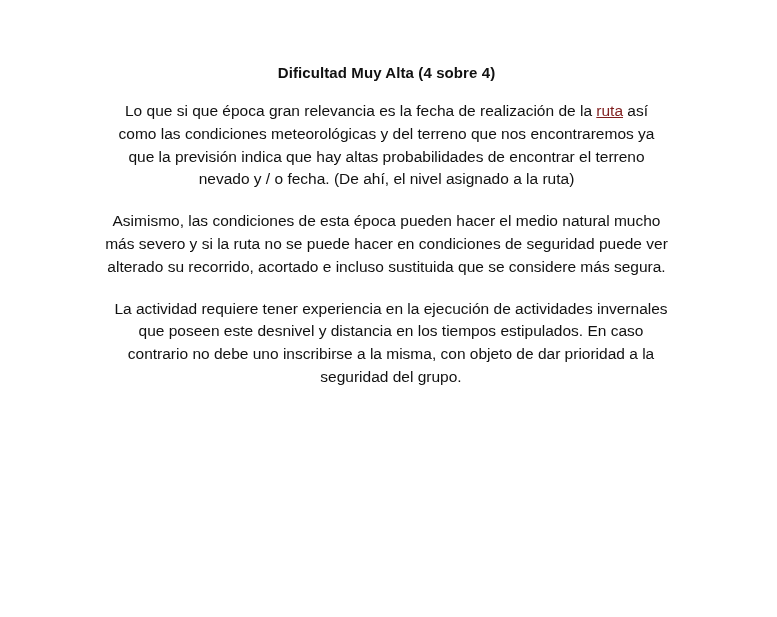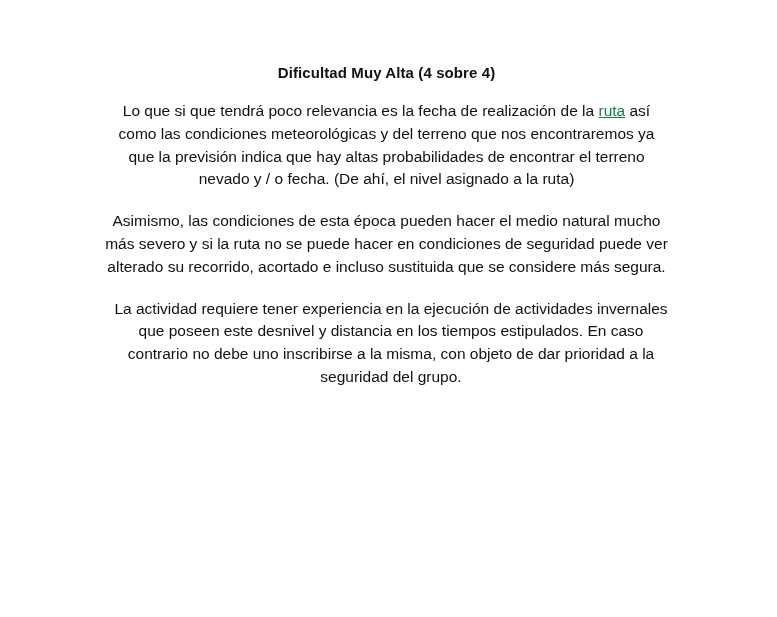--- a/index.html
+++ b/index.html
@@ -35,38 +35,38 @@
     font-size: 15.5px;
     line-height: 22.8px;
     margin: 0 0 19px 0;
     color: #111111;
   }
   .para:last-child {
     margin-bottom: 0;
     margin-left: 9px;
   }
   .doc-link {
-    color: #15803d;
+    color: #7f1d1d;
     text-decoration: underline;
     cursor: pointer;
   }
   .narrow {
     padding-left: 8px;
     padding-right: 8px;
   }
 </style>
 </head>
 <body>
 
 <div class="page">
 
   <div class="doc-title">Dificultad Muy Alta (4 sobre 4)</div>
 
 
-  <p class="para narrow"><span>Lo que si que tendrá poco relevancia es la fecha de realización de la </span><a class="doc-link">ruta</a><span> así como las condiciones meteorológicas y del terreno que nos encontraremos ya que la previsión indica que hay altas probabilidades de encontrar el terreno nevado y / o fecha. (De ahí, el nivel asignado a la ruta)</span></p>
+  <p class="para narrow"><span>Lo que si que época gran relevancia es la fecha de realización de la </span><a class="doc-link">ruta</a><span> así como las condiciones meteorológicas y del terreno que nos encontraremos ya que la previsión indica que hay altas probabilidades de encontrar el terreno nevado y / o fecha. (De ahí, el nivel asignado a la ruta)</span></p>
 
 
 
   <p class="para">Asimismo, las condiciones de esta época pueden hacer el medio natural mucho más severo y si la ruta no se puede hacer en condiciones de seguridad puede ver alterado su recorrido, acortado e incluso sustituida que se considere más segura.</p>
 
   <p class="para">La actividad requiere tener experiencia en la ejecución de actividades invernales que poseen este desnivel y distancia en los tiempos estipulados. En caso contrario no debe uno inscribirse a la misma, con objeto de dar prioridad a la seguridad del grupo.</p>
 
 </div>
 
 </body></html>

